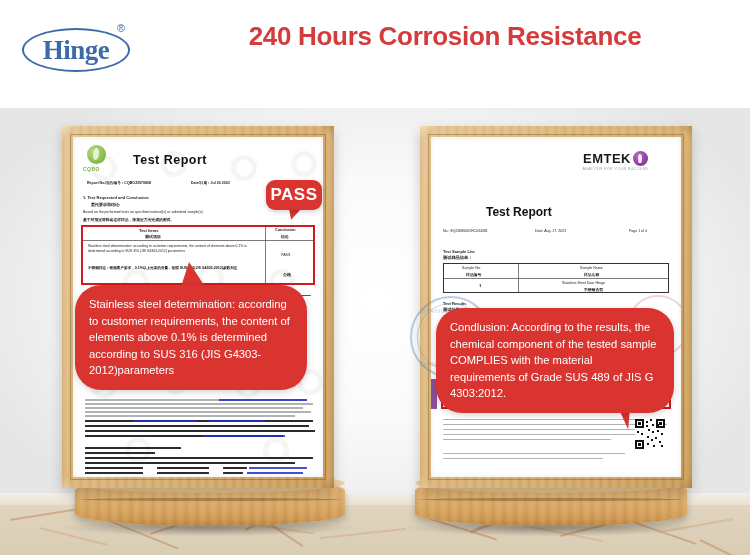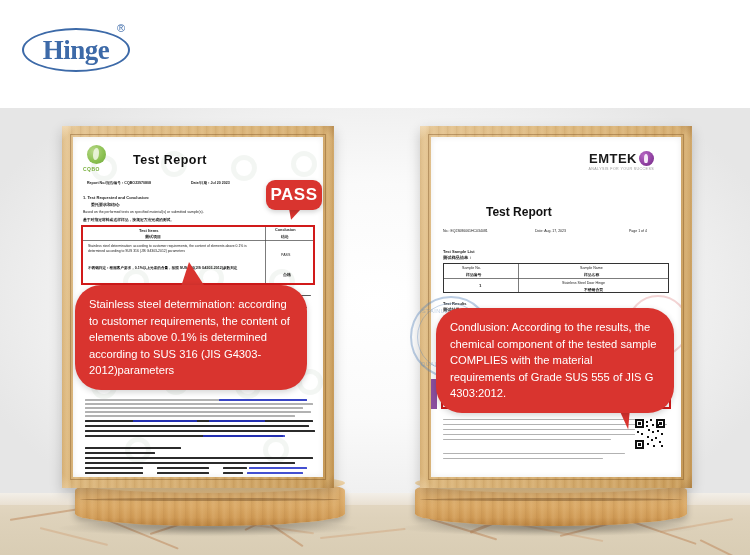--- a/index.html
+++ b/index.html
@@ -458,21 +458,21 @@
   <div class="pass-badge" style="left:266px; top:180px; width:56px; height:30px;">PASS</div>
   <div class="pass-tail" style="left:286px; top:206px; transform:rotate(16deg);"></div>
 
   <div class="tail" style="left:178px; top:262px; border-left:11px solid transparent; border-right:22px solid transparent; border-bottom:34px solid #d9342f;"></div>
   <div class="callout rounded-full" style="left:75px; top:285px; width:232px;">Stainless steel determination: according to customer requirements, the content of elements above 0.1% is determined according to SUS 316 (JIS G4303-2012)parameters</div>
 
   <div class="frame" style="left:420px; top:126px; width:272px; height:362px;">
     <div class="frame-inner-bevel"></div>
     <div class="paper">
 
-      <div class="emtek" style="left:158px; top:14px;">
+      <div class="emtek" style="left:152px; top:14px;">
         <span class="emtek-word">EMTEK</span>
         <span class="emtek-mark"></span>
         <span class="emtek-sub">ANALYSIS FOR YOUR SUCCESS</span>
       </div>
 
       <div class="doc-title" style="left:55px; top:68px; width:140px; font-size:12px;">Test Report</div>
 
       <div class="doc-small" style="left:12px; top:92px; font-size:3.5px;">
         <span>No.:</span>
         <span>EQ23086061HC034081</span>
@@ -571,26 +571,27 @@
   </div>
 
   <div class="stamp" style="left:410px; top:296px; width:82px; height:82px;">
     <div class="stamp-inner"></div>
     <div class="stamp-arc" style="top:10px;">STAINLESS STEEL</div>
     <div class="stamp-txt">D&amp;D</div>
     <div class="stamp-arc" style="bottom:9px;">QUALITY ASSURED</div>
   </div>
 
   <div class="tail" style="left:612px; top:388px; border-left:14px solid transparent; border-right:8px solid transparent; border-top:42px solid #d9342f; transform:rotate(-6deg);"></div>
-  <div class="callout rounded-full" style="left:436px; top:308px; width:238px;">Condlusion: According to the results, the chemical component of the tested sample COMPLIES with the material requirements of Grade SUS 555 of JIS G 4303:2012.</div>
+  <div class="callout rounded-full" style="left:436px; top:308px; width:238px;">Condlusion: According to the results, the chemical component of the tested sample COMPLIES with the material requirements of Grade SUS 489 of JIS G 4303:2012.</div>
 
   <div class="header">
     <div class="logo-wrap">
       <div class="logo-ellipse">
         <span class="logo-text">Hinge</span>
       </div>
       <span class="logo-reg">®</span>
     </div>
     <div class="headline-block">
+      <div class="headline-2">240 Hours Corrosion Resistance</div>
     </div>
   </div>
 
 </div>
 
 </body></html>

